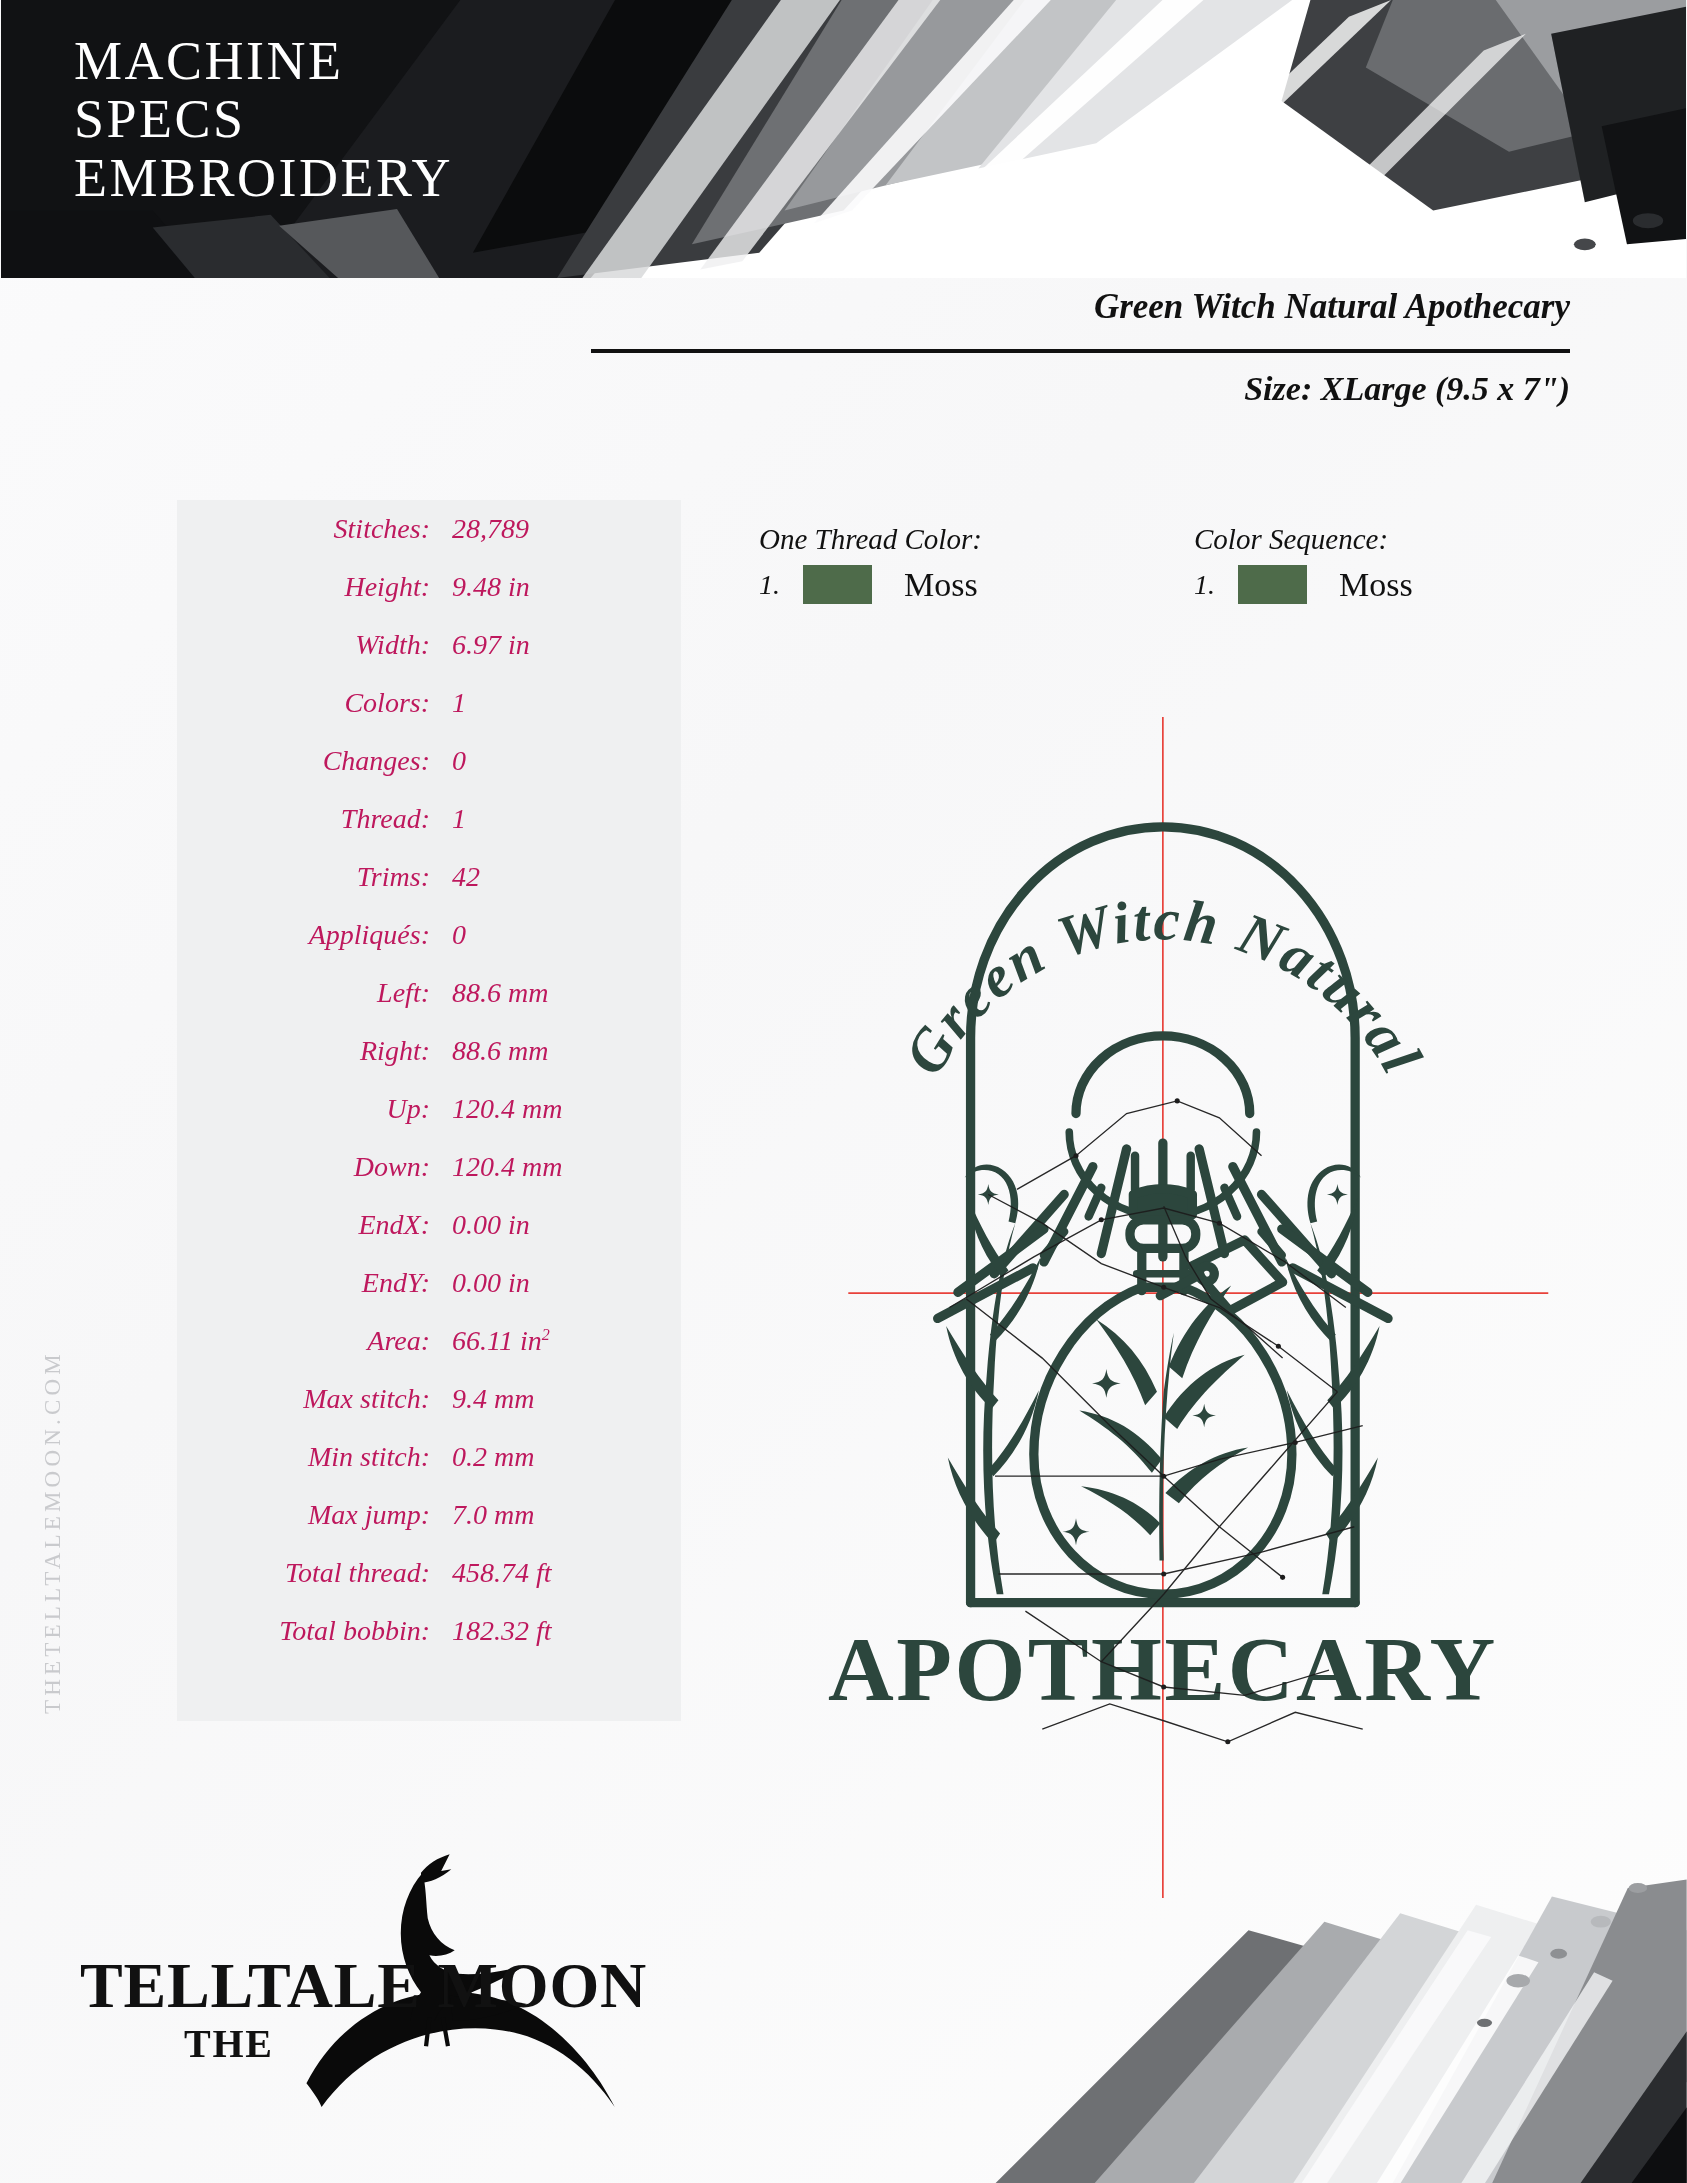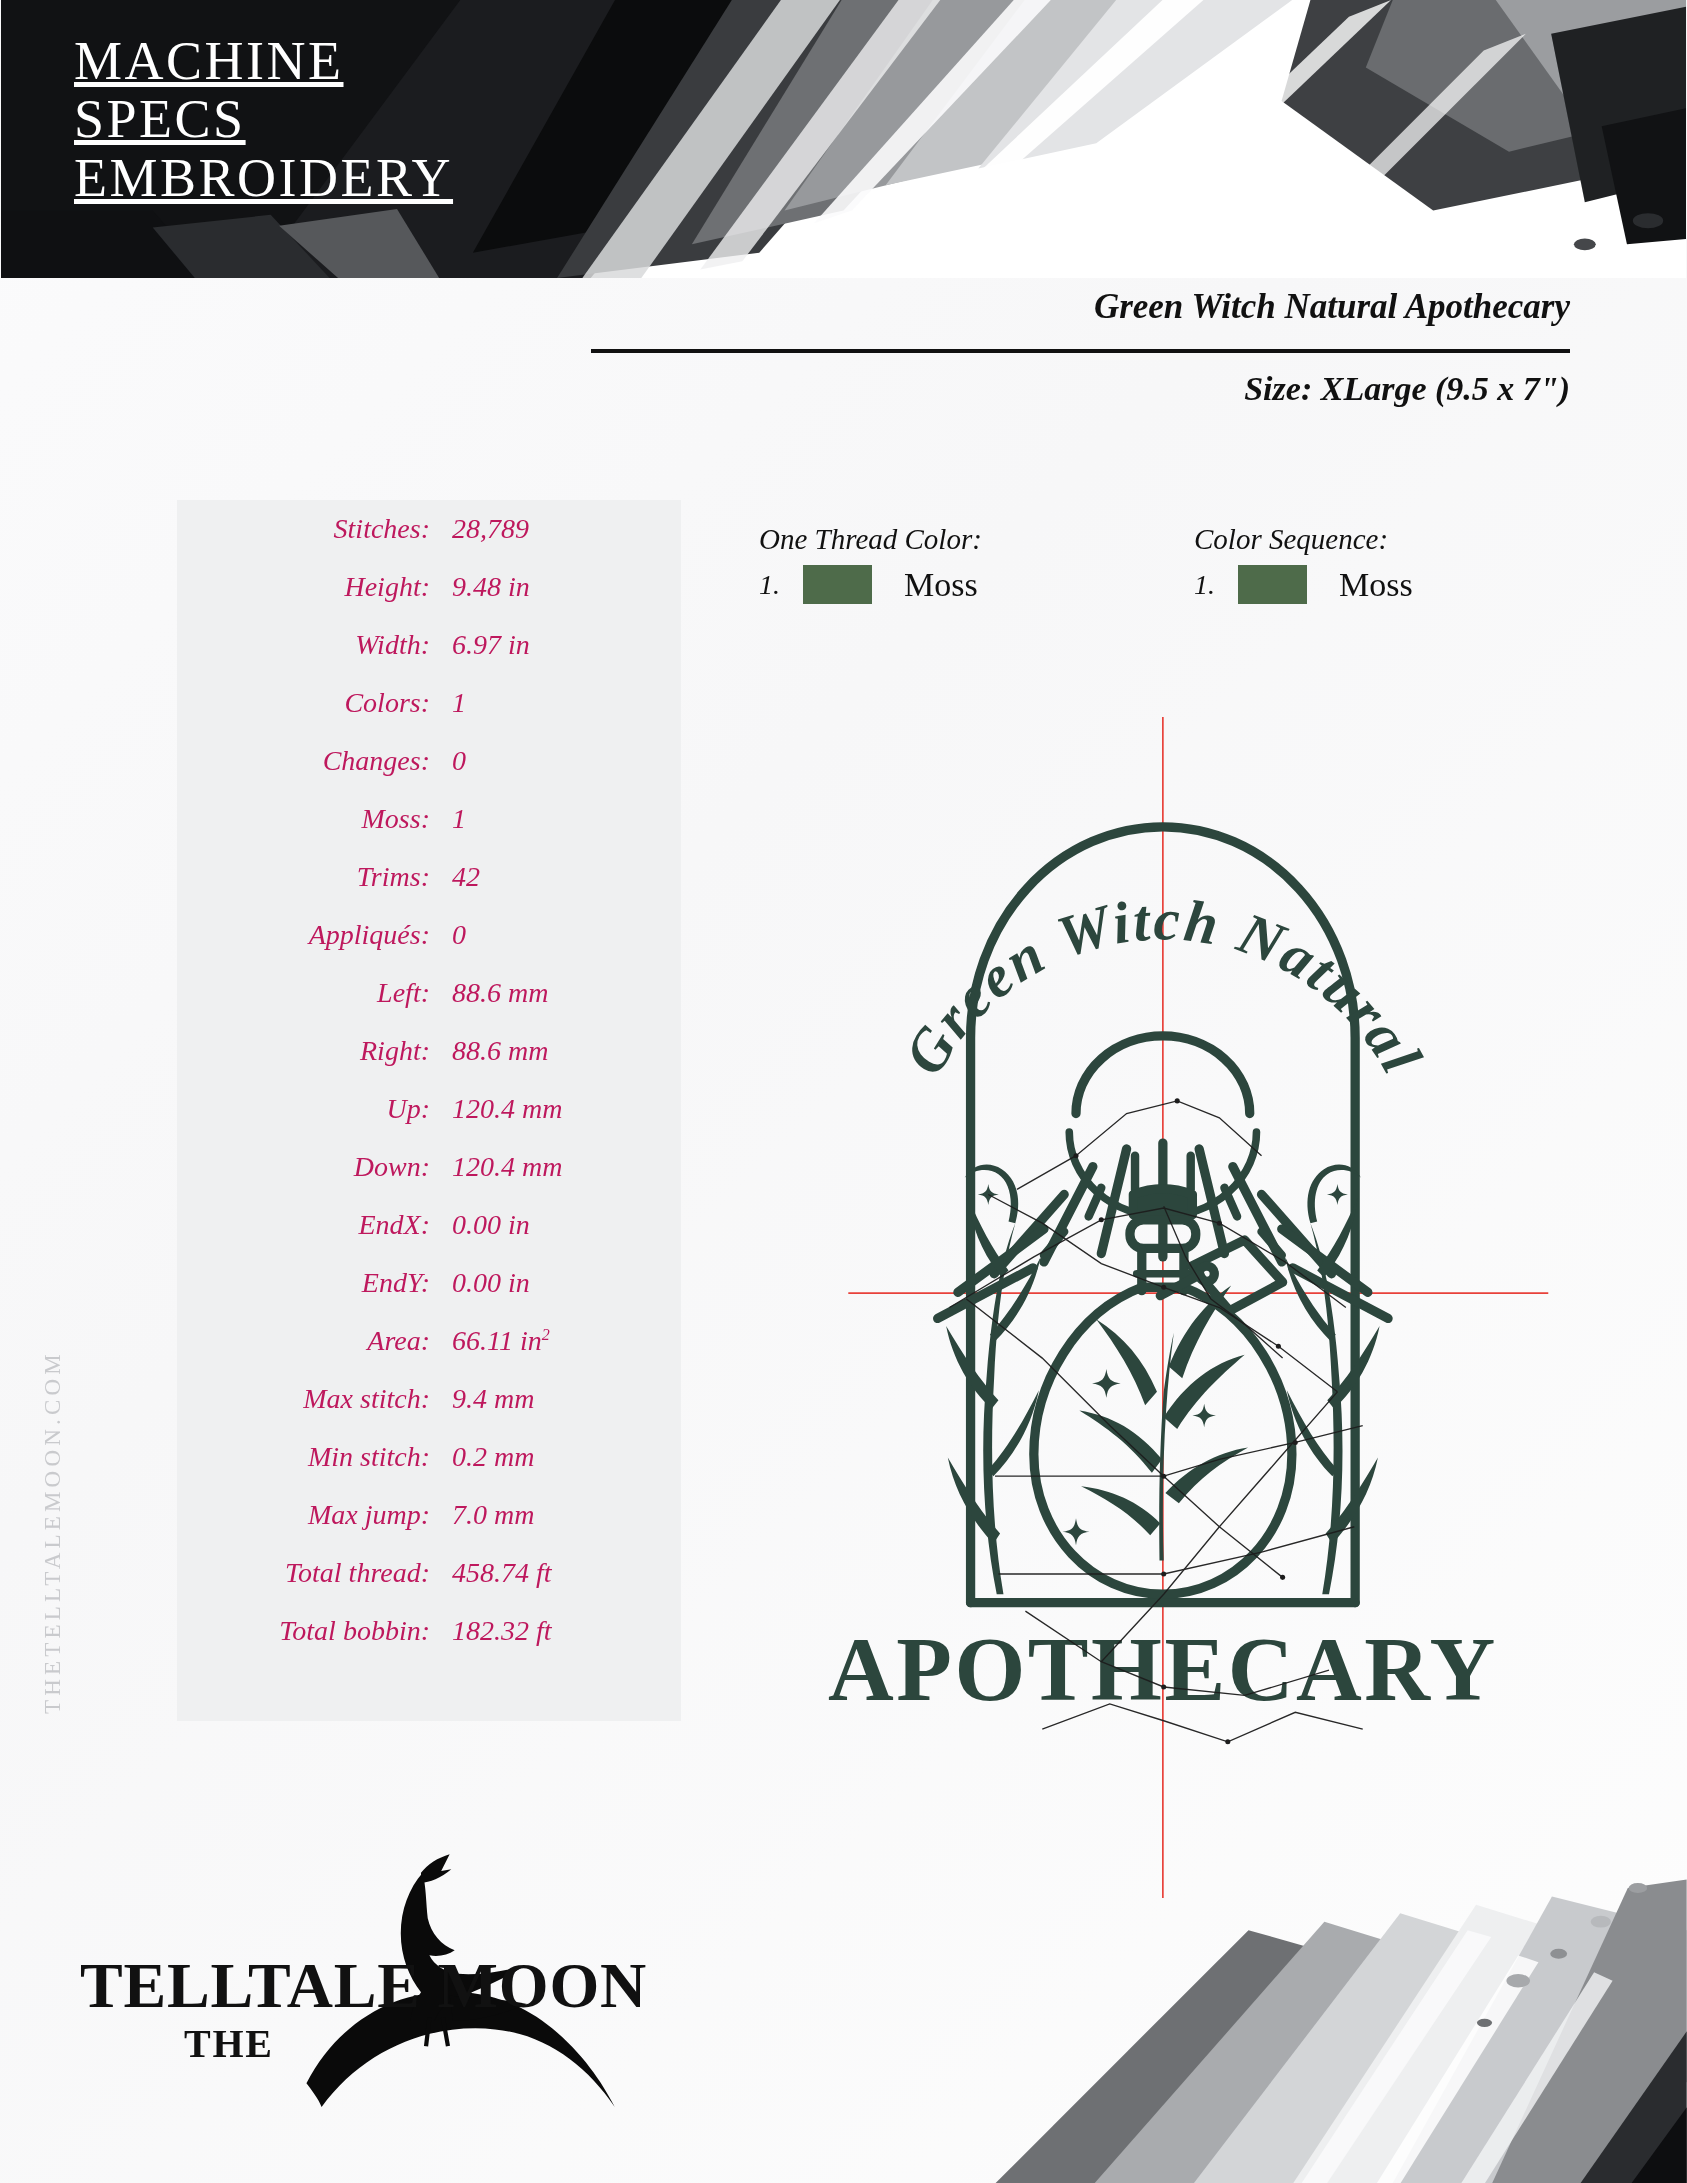--- a/index.html
+++ b/index.html
@@ -14,21 +14,21 @@
   
   .header-art{position:absolute;left:0;top:0;width:1687px;height:278px;overflow:hidden;}
   .header-art svg{display:block;}
 
   .page-title{
     position:absolute;left:74px;top:32px;width:759px;
     color:#ffffff;font-size:54px;line-height:1.08;letter-spacing:2.5px;
     font-family:"Liberation Serif","DejaVu Serif",serif;
     text-transform:uppercase;font-weight:400;
   }
-  .page-title span{display:block;text-decoration:underline;}
+  .page-title span{display:block;}
 
   
   .title-block{position:absolute;left:591px;top:287px;width:979px;text-align:right;}
   .design-title{
     font-size:35px;font-style:italic;font-weight:bold;color:#111;
     letter-spacing:0px;white-space:nowrap;
   }
   .title-rule{height:4.2px;background:#111;margin:22px 0 17px 0;width:100%;}
   .design-size{
     font-size:34px;font-style:italic;font-weight:bold;color:#111;
@@ -166,21 +166,21 @@
           </tr>
           <tr>
             <td class="spec-label">Colors:</td>
             <td class="spec-value">1</td>
           </tr>
           <tr>
             <td class="spec-label">Changes:</td>
             <td class="spec-value">0</td>
           </tr>
           <tr>
-            <td class="spec-label">Moss:</td>
+            <td class="spec-label">Thread:</td>
             <td class="spec-value">1</td>
           </tr>
           <tr>
             <td class="spec-label">Trims:</td>
             <td class="spec-value">42</td>
           </tr>
           <tr>
             <td class="spec-label">Appliqués:</td>
             <td class="spec-value">0</td>
           </tr>

